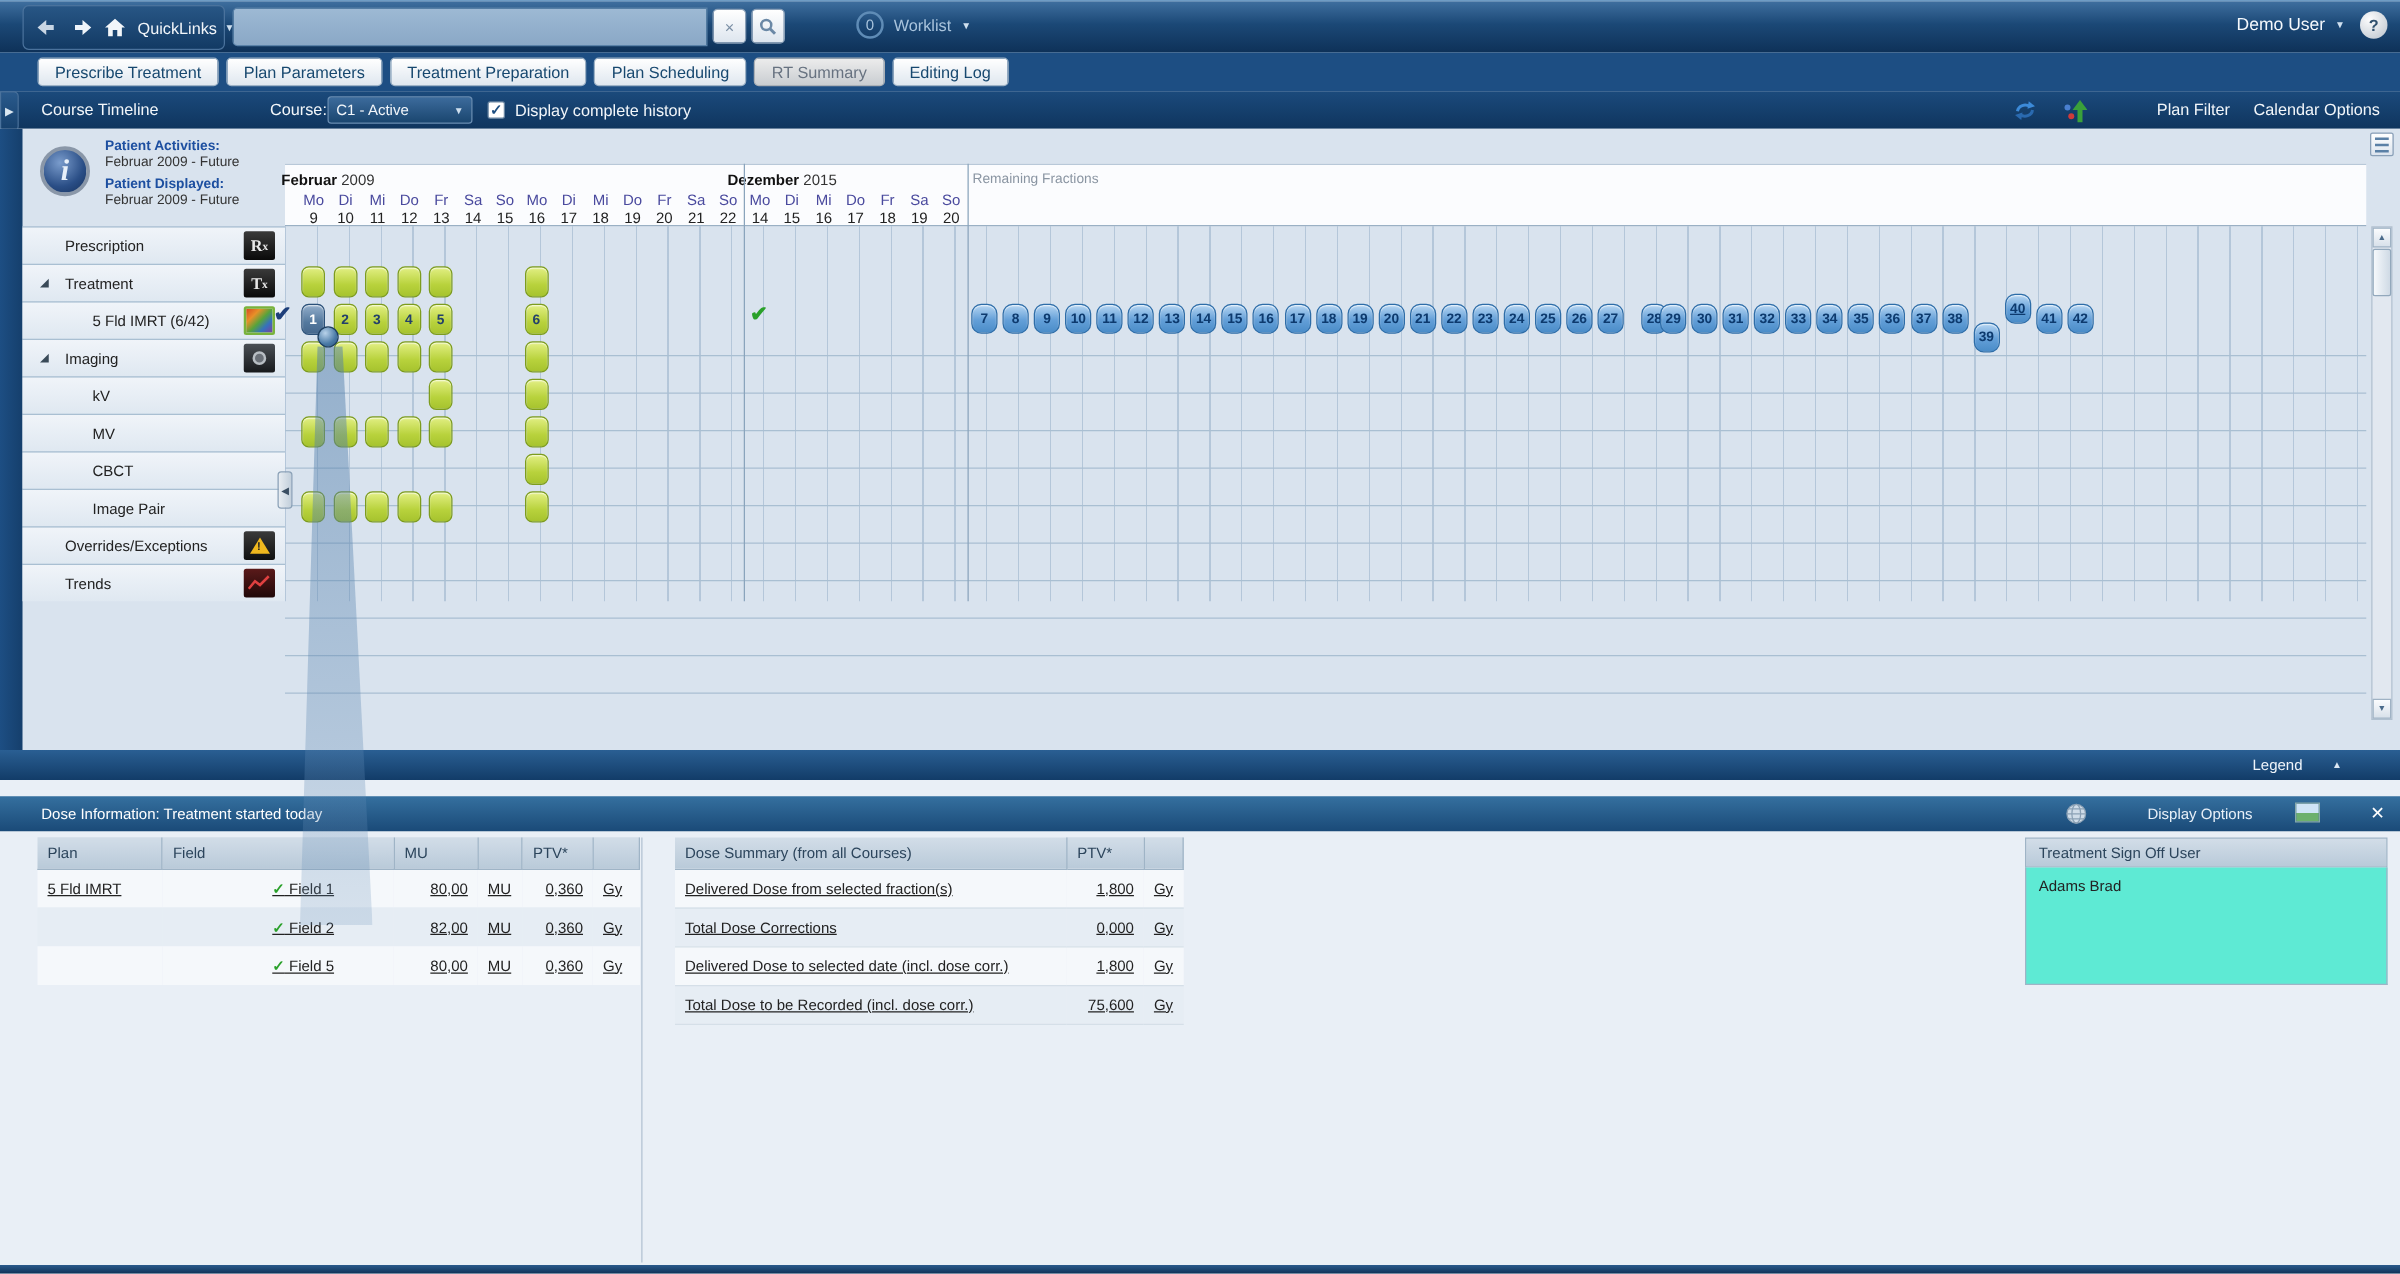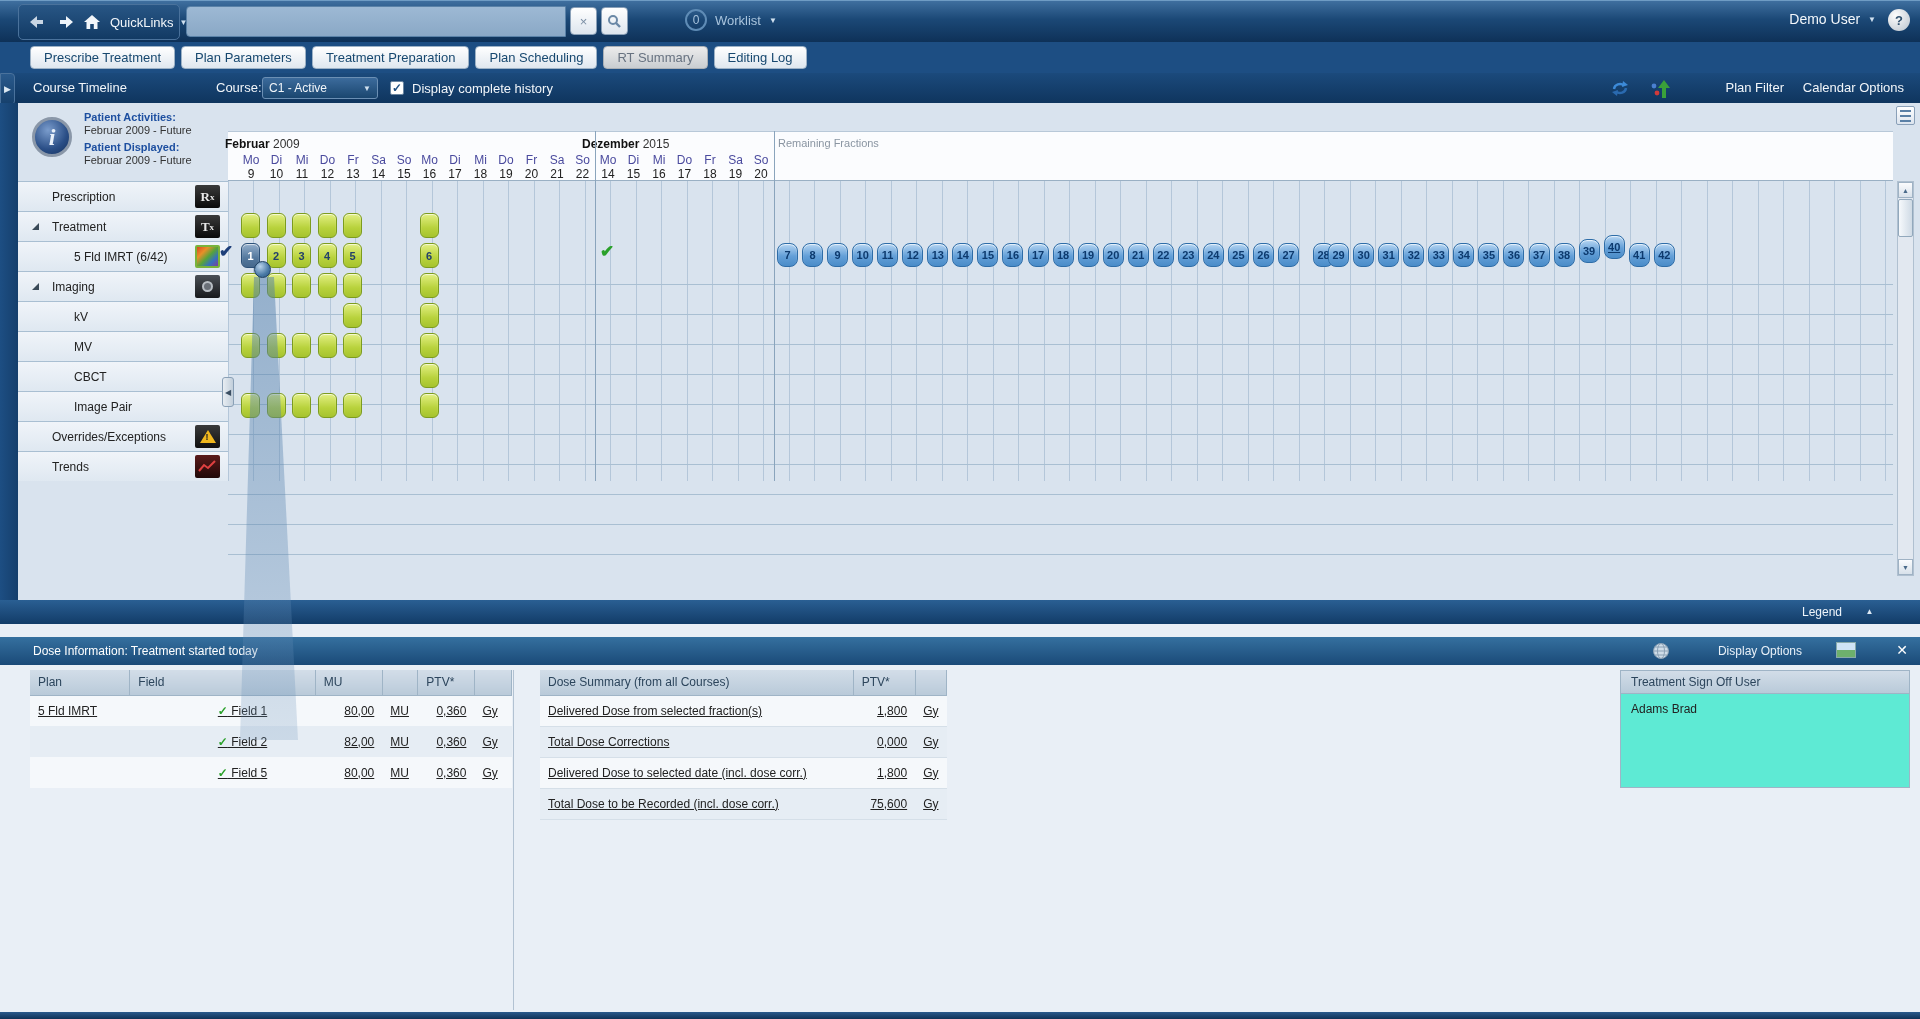--- a/index.html
+++ b/index.html
@@ -410,21 +410,21 @@
         <div class="chip blue" style="left: 1328.1px; top: 140px;">29</div>
         <div class="chip blue" style="left: 1353.15px; top: 140px;">30</div>
         <div class="chip blue" style="left: 1378.2px; top: 140px;">31</div>
         <div class="chip blue" style="left: 1403.25px; top: 140px;">32</div>
         <div class="chip blue" style="left: 1428.3px; top: 140px;">33</div>
         <div class="chip blue" style="left: 1453.35px; top: 140px;">34</div>
         <div class="chip blue" style="left: 1478.4px; top: 140px;">35</div>
         <div class="chip blue" style="left: 1503.45px; top: 140px;">36</div>
         <div class="chip blue" style="left: 1528.5px; top: 140px;">37</div>
         <div class="chip blue" style="left: 1553.55px; top: 140px;">38</div>
-        <div class="chip blue" style="left: 1578.6px; top: 136px;">39</div>
+        <div class="chip blue" style="left: 1578.6px; top: 155px;">39</div>
         <div class="chip blue" style="left: 1603.65px; top: 132px; text-decoration: underline;">40</div>
         <div class="chip blue" style="left: 1628.7px; top: 140px;">41</div>
         <div class="chip blue" style="left: 1653.75px; top: 140px;">42</div>
         <div class="chip " style="left: 241px; top: 170px;"></div>
         <div class="chip " style="left: 266.5px; top: 170px;"></div>
         <div class="chip " style="left: 292px; top: 170px;"></div>
         <div class="chip " style="left: 317.5px; top: 170px;"></div>
         <div class="chip " style="left: 343px; top: 170px;"></div>
         <div class="chip " style="left: 419.5px; top: 170px;"></div>
         <div class="chip " style="left: 343px; top: 200px;"></div>

